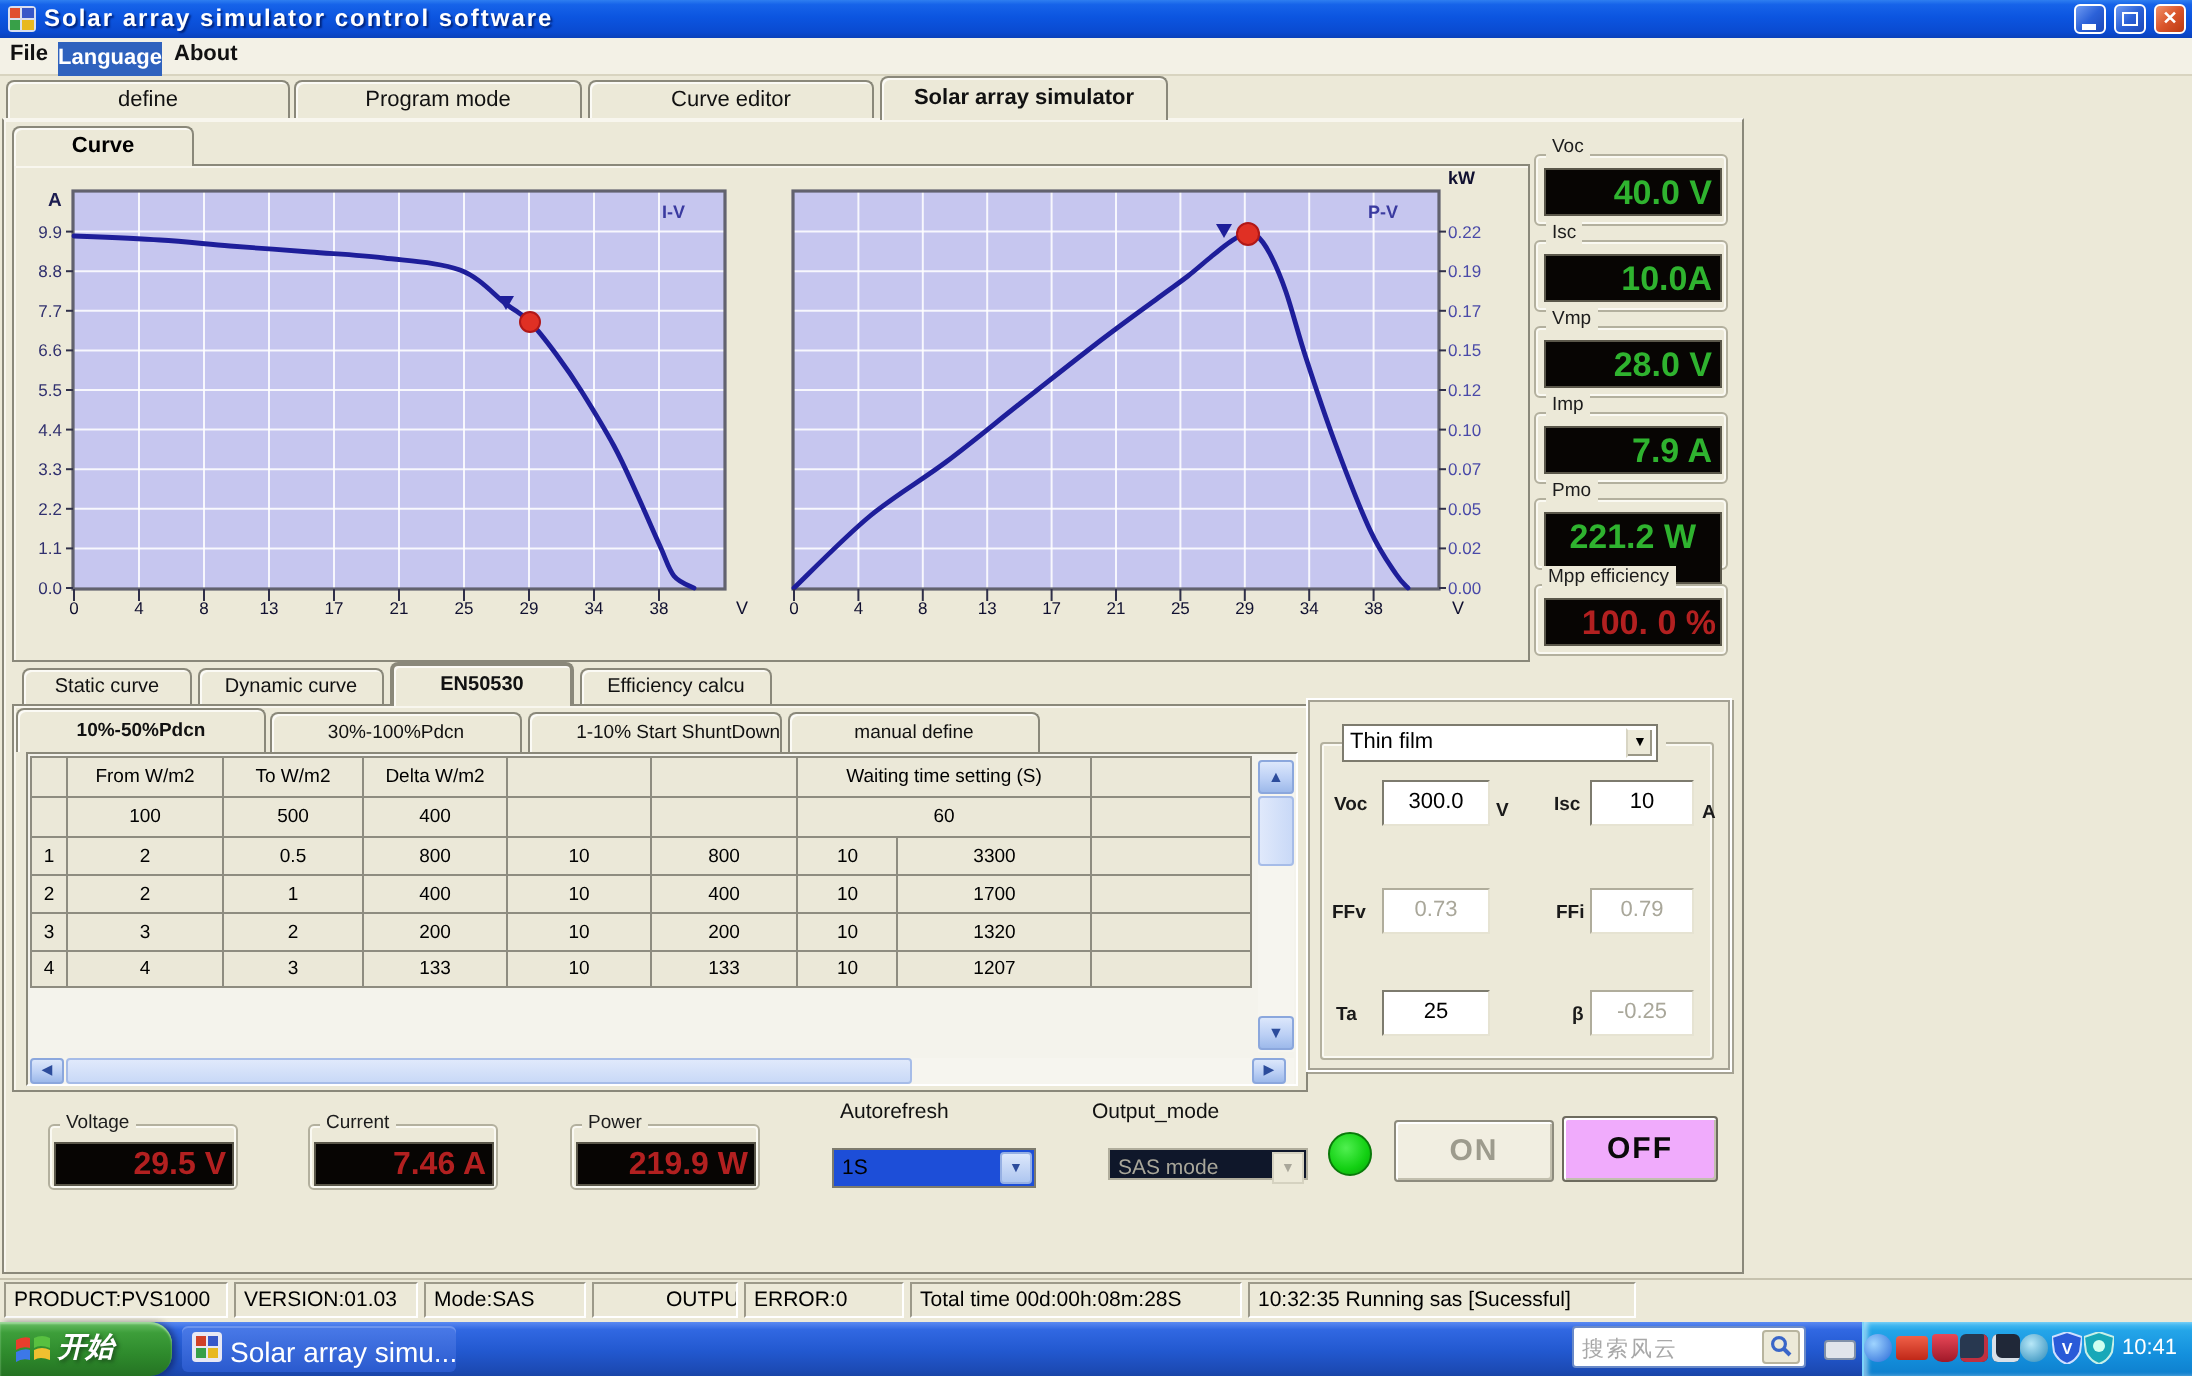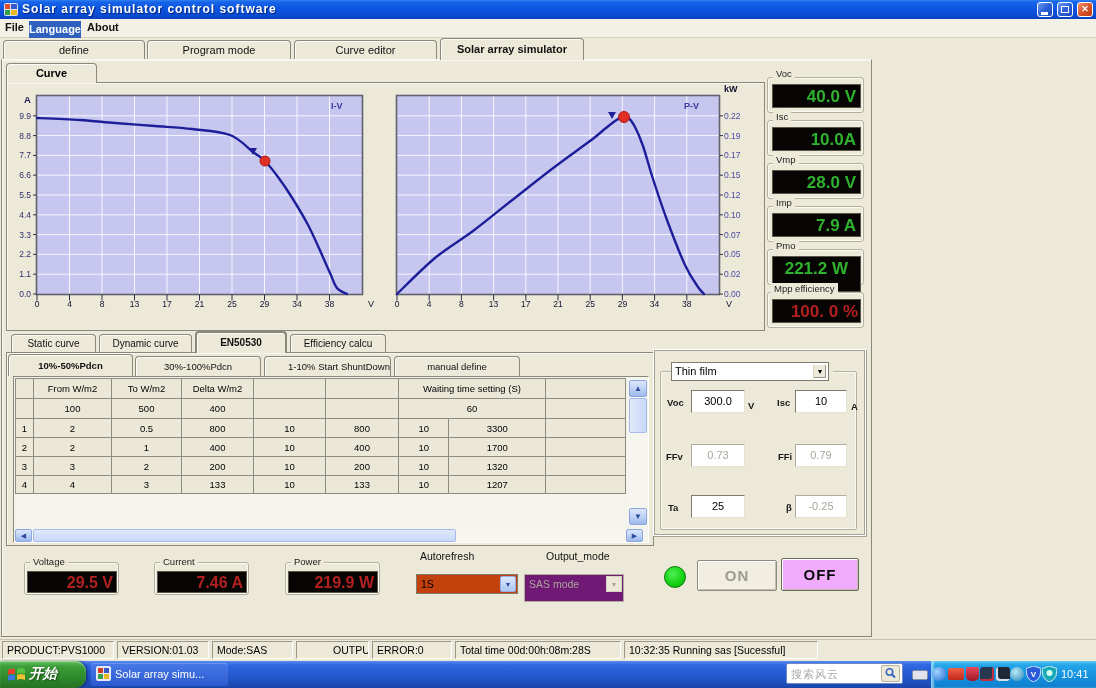--- a/index.html
+++ b/index.html
@@ -354,25 +354,25 @@
 <div class="abs grp" style="left:24px;top:562px;width:95px;height:33px;"></div>
 <div class="abs grplbl" style="left:30px;top:556px;">Voltage</div>
 <div class="lcd lcdr" style="left:27px;top:571px;width:90px;height:22px;font-size:16px;line-height:21px;padding-right:3px;">29.5 V</div>
 <div class="abs grp" style="left:154px;top:562px;width:95px;height:33px;"></div>
 <div class="abs grplbl" style="left:160px;top:556px;">Current</div>
 <div class="lcd lcdr" style="left:157px;top:571px;width:90px;height:22px;font-size:16px;line-height:21px;padding-right:3px;">7.46 A</div>
 <div class="abs grp" style="left:285px;top:562px;width:95px;height:33px;"></div>
 <div class="abs grplbl" style="left:291px;top:556px;">Power</div>
 <div class="lcd lcdr" style="left:288px;top:571px;width:90px;height:22px;font-size:16px;line-height:21px;padding-right:3px;">219.9 W</div>
 <div class="abs" style="left:420px;top:550px;font-size:10.5px;color:#111;">Autorefresh</div>
-<div class="abs" style="left:416px;top:574px;width:102px;height:20px;background:#c2410c;border:1px solid #7d7b6e;font-size:10.5px;line-height:18px;padding-left:4px;">1S
+<div class="abs" style="left:416px;top:574px;width:102px;height:20px;background:#1d4ed8;border:1px solid #7d7b6e;font-size:10.5px;line-height:18px;padding-left:4px;">1S
  <div class="abs" style="right:1px;top:1px;width:16px;height:16px;background:linear-gradient(180deg,#dce7fb,#aec6f0);border:1px solid #96b0e4;border-radius:2px;font-size:7px;text-align:center;line-height:15px;color:#2c4c9c;">▼</div>
 </div>
 <div class="abs" style="left:546px;top:550px;font-size:10.5px;color:#111;">Output_mode</div>
-<div class="abs" style="left:524px;top:574px;width:100px;height:28px;background:#701a75;border:1px solid #b0ad9c;font-size:10.5px;line-height:18px;padding-left:4px;color:#a9a79a;">SAS mode
+<div class="abs" style="left:554px;top:574px;width:100px;height:16px;background:#0f172a;border:1px solid #b0ad9c;font-size:10.5px;line-height:18px;padding-left:4px;color:#a9a79a;">SAS mode
  <div class="abs" style="right:1px;top:1px;width:16px;height:16px;background:#ece9d8;border:1px solid #d5d2c0;font-size:7px;text-align:center;line-height:15px;color:#a9a79a;">▼</div>
 </div>
 <div class="abs" style="left:664px;top:566px;width:22px;height:22px;border-radius:50%;background:radial-gradient(circle at 40% 35%,#50f050,#12d012 60%,#0aa00a);border:1px solid #0a7a0a;"></div>
 <div class="abs" style="left:697px;top:560px;width:80px;height:31px;background:#f1eee1;border:1px solid #8d8b7d;border-radius:2px;box-shadow:inset 1px 1px 0 #fff,inset -1px -1px 0 #c2bfae;font-size:15px;font-weight:bold;color:#9d9b8d;text-align:center;line-height:29px;letter-spacing:1px;">ON</div>
 <div class="abs" style="left:781px;top:558px;width:78px;height:33px;background:#f0abfc;border:1px solid #6d6b5e;border-radius:2px;box-shadow:inset 1px 1px 0 #fff,inset -1px -1px 0 #c2bfae;font-size:15px;font-weight:bold;color:#0a0a0a;text-align:center;line-height:31px;letter-spacing:1px;">OFF</div>
 
 <style>
 .stcell{position:absolute;top:641px;height:18px;border:1px solid #9c9989;border-right-color:#fff;border-bottom-color:#fff;font-size:10.5px;color:#000;line-height:16px;padding-left:4px;white-space:nowrap;overflow:hidden;}
 </style>
 <div class="abs" style="left:0;top:639px;width:1096px;height:22px;background:#ece9d8;border-top:1px solid #c6c2ae;"></div>
@@ -393,21 +393,21 @@
  <path d="M10 9 Q14 7 18 9 L18 14 Q13 12 10 14 Z" fill="#f0c030"></path>
 </svg>
 <div class="abs" style="left:29px;top:665px;font-size:14px;font-weight:bold;font-style:italic;color:#fff;text-shadow:1px 1px 2px #1a4a1a;">开始</div>
 <div class="abs" style="left:91px;top:663px;width:137px;height:23px;background:linear-gradient(180deg,#4a7ae8,#2a5ace);border-radius:3px;box-shadow:inset 0 1px 0 #6c94ee;"></div>
 <div class="abs" style="left:96px;top:666px;width:15px;height:15px;background:#e8e8f4;border-radius:2px;overflow:hidden;">
  <div class="abs" style="left:2px;top:2px;width:5px;height:5px;background:#d04028;"></div>
  <div class="abs" style="left:8px;top:2px;width:5px;height:5px;background:#3858c8;"></div>
  <div class="abs" style="left:2px;top:8px;width:5px;height:5px;background:#38a048;"></div>
  <div class="abs" style="left:8px;top:8px;width:5px;height:5px;background:#e8b820;"></div>
 </div>
-<div class="abs" style="left:115px;top:668px;font-size:11px;color:#fff;">Solar array simu...</div>
+<div class="abs" style="left:115px;top:668px;font-size:14px;color:#fff;">Solar array simu...</div>
 <div class="abs" style="left:786px;top:663px;width:117px;height:21px;background:#fff;border:1px solid #6a8ac8;border-radius:2px;"></div>
 <div class="abs" style="left:791px;top:667px;font-size:11px;color:#a8a8a8;letter-spacing:1px;">搜索风云</div>
 <div class="abs" style="left:881px;top:665px;width:19px;height:17px;background:#ece9d8;border:1px solid #b8b49e;border-radius:2px;"></div>
 <svg class="abs" style="left:884px;top:667px;" width="13" height="13" viewBox="0 0 13 13">
  <circle cx="5.5" cy="5" r="3.2" fill="none" stroke="#3a66c8" stroke-width="1.6"></circle>
  <line x1="8" y1="7.5" x2="11" y2="10.5" stroke="#3a66c8" stroke-width="2"></line>
 </svg>
 <div class="abs" style="left:931px;top:661px;width:165px;height:27px;background:linear-gradient(180deg,#52c2f5 0%,#24a5e8 16%,#1490dd 60%,#0e7fcd 100%);border-left:1px solid #7cd4fa;box-shadow:inset 2px 0 2px rgba(255,255,255,.45);"></div>
 <div class="abs" style="left:912px;top:670px;width:16px;height:10px;background:#e0e4ea;border-radius:2px;border:1px solid #8090a8;"></div>
 <div class="abs" style="left:932px;top:667px;width:14px;height:14px;border-radius:50%;background:radial-gradient(circle at 35% 35%,#9fd4ff,#2a6ad8);"></div>

